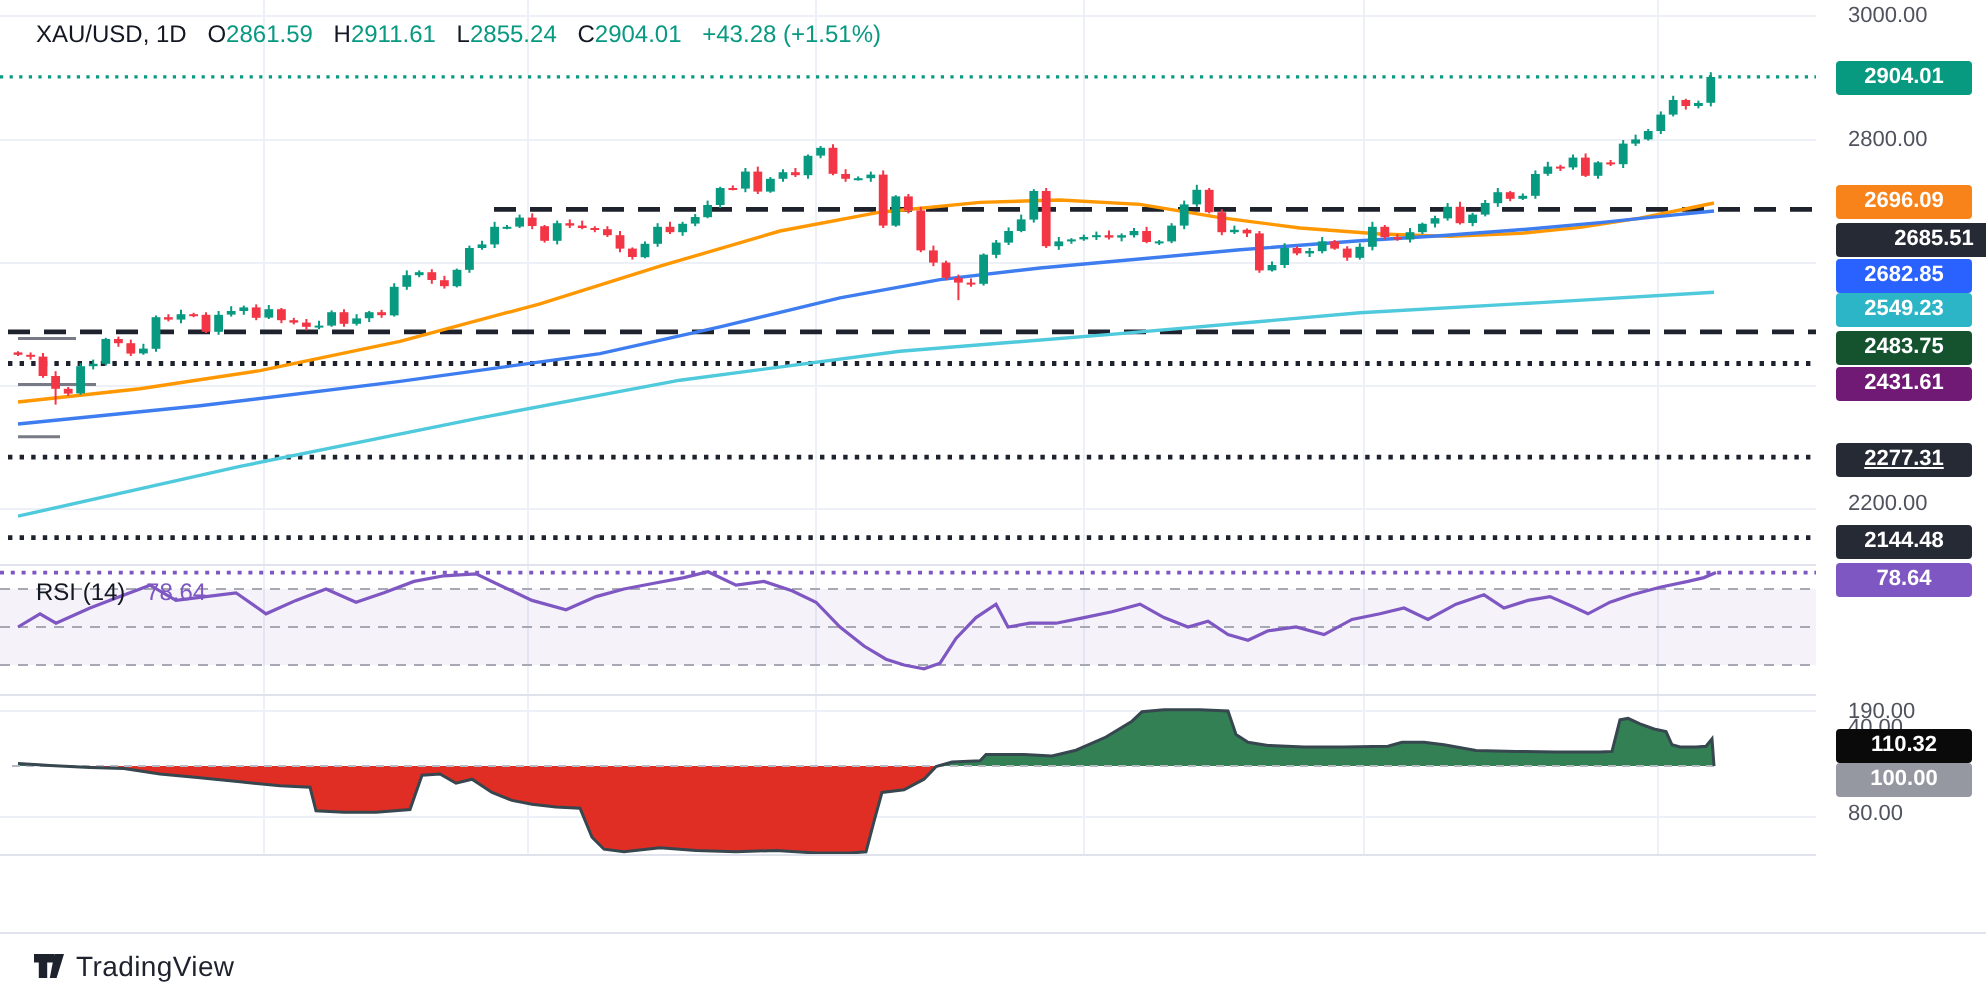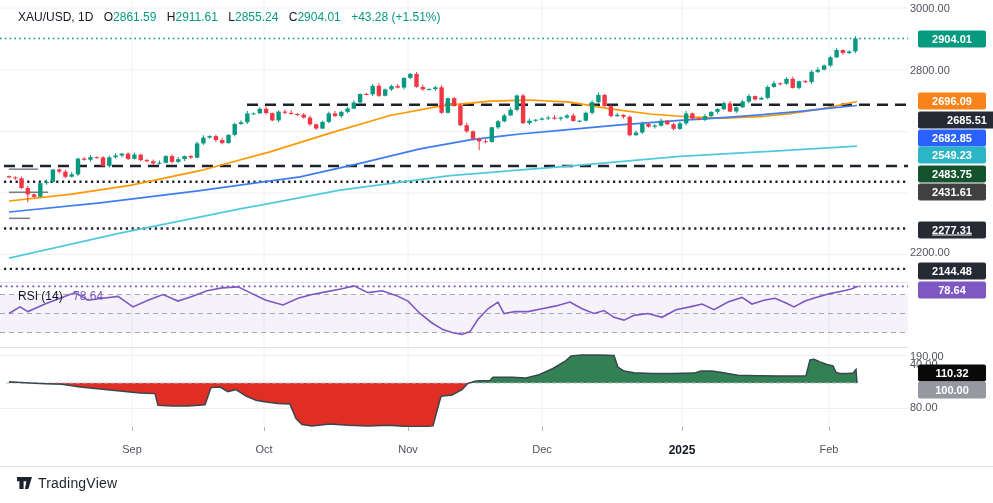--- a/index.html
+++ b/index.html
@@ -11,21 +11,21 @@
   .legend .ltr{color:#131722;margin-left:7px;}
   .legend .grn{color:#089981;}
   .legend .ma-lbl{color:#131722;}
   .v-orange{color:#F7831A;margin-left:8px;}
   .v-blue{color:#2962FF;margin-left:8px;}
   .v-cyan{color:#2CB5C6;margin-left:8px;}
   .v-purple{color:#7E57C2;margin-left:7px;}
   .v-dark{color:#131722;margin-left:9px;}
   .v-gray{color:#9598A1;margin-left:9px;}
   .price-axis{position:absolute;left:908px;top:0;width:85px;height:466px;background:#fff;z-index:6;}
-  .pa-plain{position:absolute;left:2px;transform:translateY(-50%);font-size:11px;color:#50535E;text-align:right;}
+  .pa-plain{position:absolute;left:16px;transform:translateY(-50%);font-size:11px;color:#50535E;text-align:right;}
   .pa-badge{position:absolute;left:10px;transform:translateY(-50%);width:68px;height:17px;
             border-radius:2px;color:#fff;font-size:11px;font-weight:bold;text-align:center;line-height:17px;}
   .time-axis{position:absolute;left:0;top:427px;width:993px;height:39px;background:#fff;z-index:4;}
   .t-lbl{position:absolute;top:16px;transform:translateX(-50%);font-size:11px;color:#50535E;}
   .t-lbl.bold{color:#131722;font-weight:bold;font-size:12px;}
   .t-tick{position:absolute;top:0;width:1px;height:4px;background:#b0b3bc;}
   .logo{position:absolute;left:16px;top:475px;display:flex;align-items:center;z-index:5;}
   .logo-text{font-size:14px;color:#1E222D;margin-left:5px;letter-spacing:.2px;}
 </style>
 </head>
@@ -370,48 +370,32 @@
 
   <div class="price-axis" id="price-axis">
       <div class="pa-plain" style="top: 8px;">3000.00</div>
       <div class="pa-badge" style="top: 39px; background: rgb(8, 153, 129);">2904.01</div>
       <div class="pa-plain" style="top: 70px;">2800.00</div>
       <div class="pa-badge" style="top: 101px; background: rgb(247, 131, 26);">2696.09</div>
       <div class="pa-badge" style="top: 120px; background: rgb(37, 42, 53); padding-left: 15px;">2685.51</div>
       <div class="pa-badge" style="top: 138px; background: rgb(41, 98, 255);">2682.85</div>
       <div class="pa-badge" style="top: 155px; background: rgb(44, 181, 198);">2549.23</div>
       <div class="pa-badge" style="top: 174px; background: #14532d;">2483.75</div>
-      <div class="pa-badge" style="top: 192px; background: #404040;">2431.61</div>
+      <div class="pa-badge" style="top: 192px; background: #701a75;">2431.61</div>
       <div class="pa-badge" style="top: 230px; background: rgb(37, 42, 53); text-decoration: underline;">2277.31</div>
       <div class="pa-plain" style="top: 252px;">2200.00</div>
       <div class="pa-badge" style="top: 271px; background: rgb(37, 42, 53);">2144.48</div>
       <div class="pa-badge" style="top: 290px; background: rgb(126, 87, 194);">78.64</div>
       <div class="pa-plain" style="top: 322px; margin-top: 42px;">40.00</div>
       <div class="pa-plain" style="top: 356px;">190.00</div>
       <div class="pa-badge" style="top: 373px; background: rgb(10, 10, 10);">110.32</div>
       <div class="pa-badge" style="top: 390px; background: rgb(149, 152, 161);">100.00</div>
       <div class="pa-plain" style="top: 407px;">80.00</div>
     </div>
 
-  <div class="time-axis" id="time-axis">
-      <div class="t-lbl" style="left: 132px;">Sep</div>
-      <div class="t-tick" style="left: 132px;"></div>
-      <div class="t-lbl" style="left: 264px;">Oct</div>
-      <div class="t-tick" style="left: 264px;"></div>
-      <div class="t-lbl" style="left: 408px;">Nov</div>
-      <div class="t-tick" style="left: 408px;"></div>
-      <div class="t-lbl" style="left: 542px;">Dec</div>
-      <div class="t-tick" style="left: 542px;"></div>
-      <div class="t-lbl bold" style="left: 682px;">2025</div>
-      <div class="t-tick" style="left: 682px;"></div>
-      <div class="t-lbl" style="left: 829px;">Feb</div>
-      <div class="t-tick" style="left: 829px;"></div>
-      <div class="t-lbl" style="left: 913px;">19</div>
-      <div class="t-tick" style="left: 913px;"></div>
-    </div>
 
   <div class="sep" style="left:0;top:282px;width:908px;height:1px;"></div>
   <div class="sep" style="left:0;top:347px;width:908px;height:1px;"></div>
   <div class="sep" style="left:0;top:427px;width:993px;height:1px;"></div>
   <div class="sep" style="left:0;top:466px;width:993px;height:1px;"></div>
   <div class="sep" style="left:908px;top:0;width:1px;height:466px;"></div>
 
   <div class="logo">
     <svg width="17" height="16" viewBox="0 0 17 16">
       <path d="M1 2 H11 V6.2 H7.6 V14 H3.4 V6.2 H1 Z" fill="#1E222D"></path>

